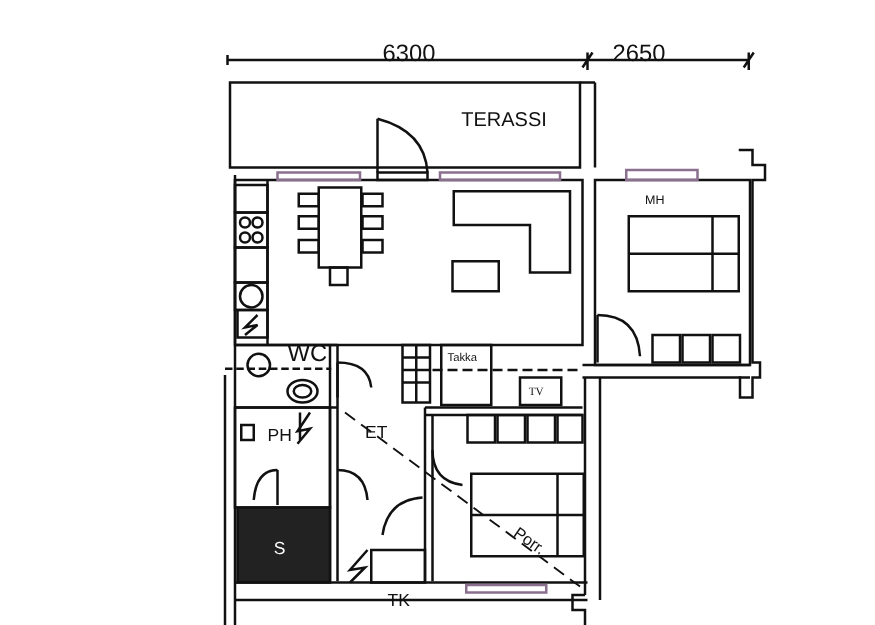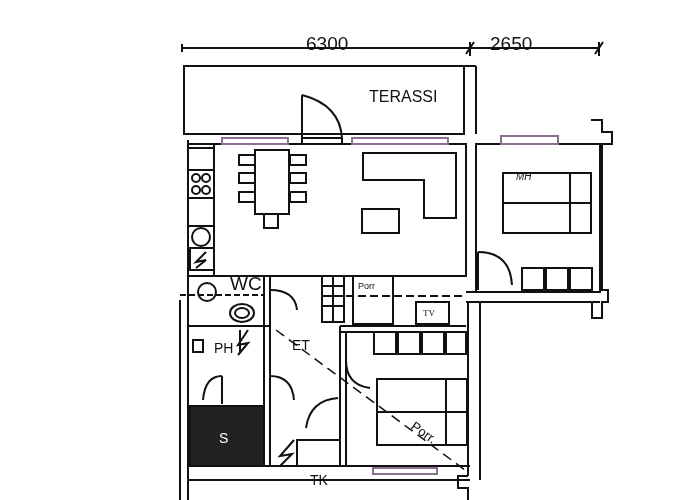--- a/index.html
+++ b/index.html
@@ -134,21 +134,21 @@
     <line x1="188" y1="480" x2="470" y2="480"></line>
     <rect x="373" y="468" width="64" height="6" stroke="#8a6f8f"></rect>
     <line x1="188" y1="140" x2="188" y2="500"></line>
     <line x1="180" y1="300" x2="180" y2="500"></line>
   </g>
 </svg>
 
 <div class="lbl dim" style="left:306px;top:33px;">6300</div>
 <div class="lbl dim" style="left:490px;top:33px;">2650</div>
 <div class="lbl room-big" style="left:369px;top:88px;">TERASSI</div>
-<div class="lbl room-sm" style="left:516px;top:171px;font-style:italic;">MH</div>
-<div class="lbl room-sm" style="left:358px;top:281px;font-size:9px;">Porr</div>
+<div class="lbl room-sm" style="left:516px;top:155px;">MH</div>
+<div class="lbl room-sm" style="left:358px;top:281px;font-size:9px;">Takka</div>
 <div class="lbl room-sm" style="left:423px;top:308px;font-size:9px;font-family:Liberation Serif, serif;">TV</div>
 <div class="lbl room-big" style="left:230px;top:273px;font-size:19px;">WC</div>
 <div class="lbl room-big" style="left:292px;top:337px;font-size:14px;">ET</div>
 <div class="lbl room-big" style="left:214px;top:340px;font-size:14px;">PH</div>
 <div class="lbl room-big" style="left:219px;top:430px;font-size:14px;color:#fff;">S</div>
 <div class="lbl room-big" style="left:310px;top:444px;font-size:14px;margin-top:28px;">TK</div>
 <div class="lbl room-sm" style="left:410px;top:425px;font-size:13px;transform:rotate(35deg);">Porr.</div>
 
 </body></html>

